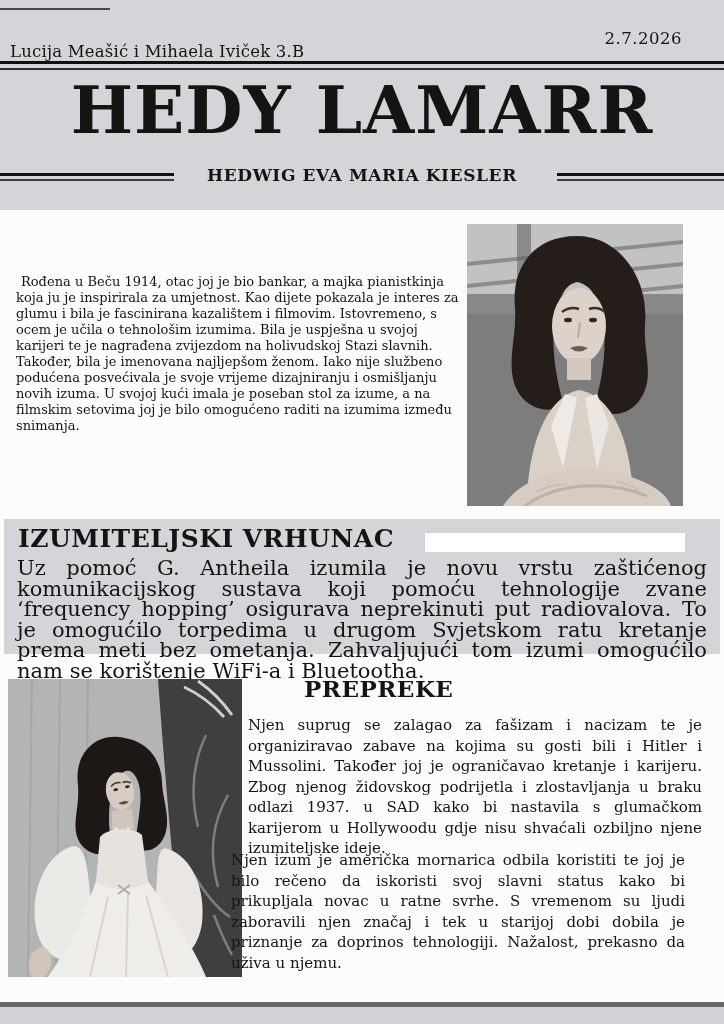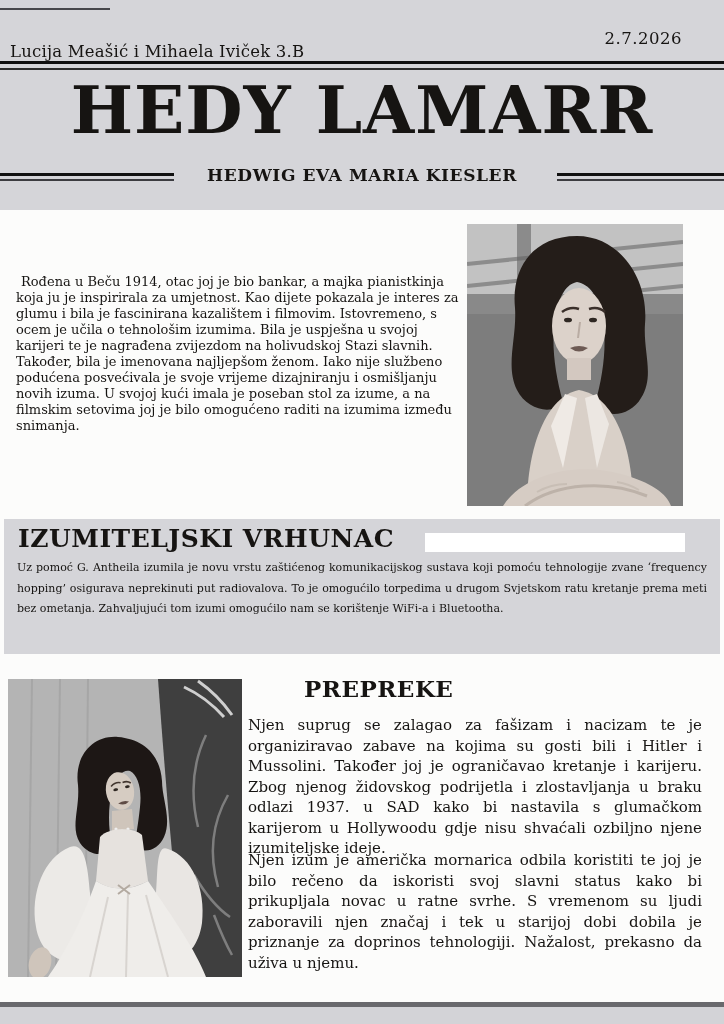--- a/index.html
+++ b/index.html
@@ -31,26 +31,26 @@
   
   .bio-heading{position:absolute;left:16px;top:228px;font-size:25px;font-weight:800;letter-spacing:.5px;}
   .bio-body{position:absolute;left:16px;top:274px;width:448px;font-size:13px;line-height:16px;text-indent:5px;}
   .photo{position:absolute;background:#9a9a9a;}
   .photo svg{display:block;}
   .bio-photo{left:467px;top:224px;width:216px;height:282px;}
   
   .gray-band{position:absolute;left:4px;top:519px;width:716px;height:135px;background:#d5d5d9;}
   .izum-heading{position:absolute;left:18px;top:524px;font-size:25px;font-weight:800;letter-spacing:.5px;text-align:center;}
   .white-box{position:absolute;left:425px;top:533px;width:260px;height:19px;background:#ffffff;}
-  .izum-body{position:absolute;left:17px;top:558px;width:690px;font-size:11px;line-height:20.5px;text-align:justify;}
+  .izum-body{position:absolute;left:17px;top:558px;width:690px;font-size:21px;line-height:20.5px;text-align:justify;}
   
   .prep-photo{left:8px;top:679px;width:234px;height:298px;}
   .prep-heading{position:absolute;left:256px;top:675px;font-size:23px;font-weight:800;letter-spacing:.5px;margin-left:48px;}
   .prep-para1{position:absolute;left:248px;top:703px;width:454px;font-size:15px;line-height:20.5px;text-align:justify;margin-top:12px;}
-  .prep-para2{position:absolute;left:248px;top:850px;width:454px;font-size:15px;line-height:20.5px;text-align:justify;}
+  .prep-para2{position:absolute;left:231px;top:850px;width:454px;font-size:15px;line-height:20.5px;text-align:justify;}
   
   .footer-bar{position:absolute;left:0;top:1002px;width:724px;height:5px;background:#69696d;}
   .footer-gray{position:absolute;left:0;top:1007px;width:724px;height:17px;background:#d3d3d7;}
 </style>
 </head>
 <body>
 
 <div class="page">
 
   <div class="band-top"></div>

